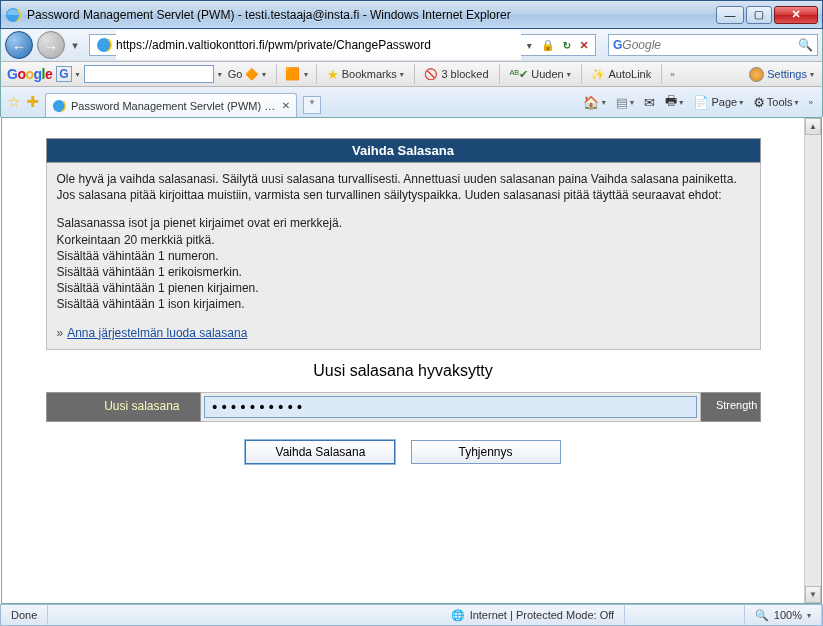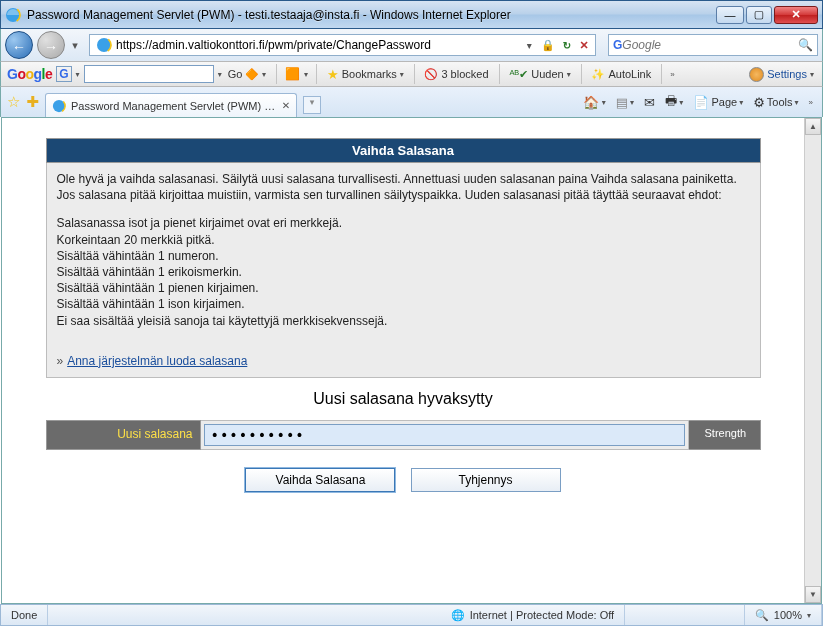--- a/index.html
+++ b/index.html
@@ -14,21 +14,21 @@
 .winbtn.max { width:26px; }
 .winbtn.close { width:44px; background:linear-gradient(180deg,#f08585,#d43b3b 48%,#c02020 52%,#e05050); border-color:#7a1b1b; color:#fff; font-weight:bold; }
 
 
 .navrow { height:32px; background:linear-gradient(180deg,#f2f6fb,#dce8f5); border-left:1px solid #7aa; border-right:1px solid #7aa; display:flex; align-items:center; padding:0 4px; gap:4px; }
 .navbtn { width:28px; height:28px; border-radius:50%; background:radial-gradient(circle at 30% 30%,#9cc8f0,#2a6db6); border:1px solid #1d4e85; color:#fff; display:flex; align-items:center; justify-content:center; font-size:14px; }
 .navbtn.fwd { background:radial-gradient(circle at 30% 30%,#e0e0e0,#a9a9a9); border-color:#888; }
 .navdd { width:12px; text-align:center; color:#555; }
 .urlbar { flex:1; height:22px; border:1px solid #8faecb; background:#fff; display:flex; align-items:center; padding:0 2px; margin:0 4px; }
 .urlbar .favicon { width:16px; height:16px; margin:0 4px; }
-.urlbar input { flex:1; border:none; outline:none; font-size:12px; height:18px; }
+.urlbar input { flex:1; border:none; outline:none; font-size:12px; height:30px; }
 .lock { color:#c9a000; font-size:11px; margin:0 4px; }
 .urldd, .reload { width:16px; text-align:center; color:#555; font-size:10px; }
 .reload { color:#2a7a2a; font-weight:bold; }
 .divx { color:#b33; font-weight:bold; width:18px; text-align:center; }
 .searchbar { width:210px; height:22px; border:1px solid #8faecb; background:#fff; display:flex; align-items:center; padding:0 4px; margin-left:4px; }
 .searchbar input { flex:1; border:none; outline:none; font-style:italic; color:#888; font-size:12px; }
 .mag { color:#5a7fb0; font-size:12px; }
 
 
 .gbar { height:26px; background:linear-gradient(180deg,#f7f7f7,#e4e4e4); border:1px solid #b8b8b8; border-left:1px solid #7aa; border-right:1px solid #7aa; display:flex; align-items:center; padding:0 6px; gap:4px; font-size:11px; }
@@ -62,31 +62,31 @@
 .content { position:absolute; top:117px; bottom:22px; left:1px; right:1px; border:1px solid #7aa; background:#fff; overflow:hidden; }
 .scroll { position:absolute; right:0; top:0; bottom:0; width:17px; background:#e9e9e9; border-left:1px solid #ccc; }
 .scroll .sbtn{height:17px;background:linear-gradient(180deg,#f5f5f5,#ddd);border:1px solid #bbb;display:flex;align-items:center;justify-content:center;font-size:8px;color:#555}
 .scroll .sbtn.bot{position:absolute;bottom:0;left:0;right:0}
 .inner { padding:20px 12px 0 12px; margin-right:17px; }
 
 .panel { width:715px; margin:0 auto; }
 .phead { background:#1b4874; color:#fff; font-weight:bold; text-align:center; padding:4px 0; font-size:13px; border:1px solid #999;}
 .pbody { background:#ececec; border:1px solid #bdbdbd; border-top:none; padding:8px 10px; font-size:12px; color:#222; line-height:1.35; }
 .pbody p{margin-bottom:12px}
-.pbody .rules{margin-bottom:24px}
+.pbody .rules{margin-bottom:12px}
 .genlink{color:#1a4e9c;text-decoration:underline}
 .arrow{color:#555;margin-right:4px}
 
 .accepted{ text-align:center; font-size:16px; margin:12px 0; }
 
 .formrow { display:flex; margin-bottom:2px; }
-.flabel { width:155px; background:#6b6b6b; color:#fde047; text-align:right; padding:6px 7px; font-size:12px; border:1px solid #999;}
+.flabel { width:155px; background:#6b6b6b; color:#fef9c3; text-align:right; padding:6px 20px; font-size:12px; border:1px solid #999;}
 .fval { flex:1; background:#ececec; padding:3px; border:1px solid #bdbdbd; border-left:none; }
 .fval input{ width:100%; height:22px; border:1px solid #7a9ec4; background:#dbe9f9; font-family:monospace; letter-spacing:1px; padding:0 6px; font-size:14px; }
-.strengthbox{ width:72px; background:#6b6b6b; color:#fff; text-align:left; padding:6px 16px; font-size:11px; border:1px solid #999; border-left:none;}
+.strengthbox{ width:60px; background:#6b6b6b; color:#fff; text-align:right; padding:6px 2px; font-size:11px; border:1px solid #999; border-left:none;}
 .meterbox{ width:64px; background:#ececec; padding:3px; border:1px solid #bdbdbd; border-left:none;}
 .meter{height:22px;background:repeating-linear-gradient(0deg,#c43030 0,#c43030 3px,#ececec 3px,#ececec 6px)}
 
 .btns{ text-align:center; margin-top:18px; }
 .btn{ display:inline-block; min-width:150px; height:24px; border:1px solid #7a9ec4; background:linear-gradient(180deg,#fff,#e8eef5); font-size:12px; margin:0 6px; padding:0 18px; }
 .btn.primary{ border:1px solid #3a77b6; outline:1px solid #8fb8e0; }
 
 
 .statusbar { position:absolute; bottom:0; left:0; right:0; height:22px; background:linear-gradient(180deg,#f2f6fb,#dce8f5); border:1px solid #9cb8d6; display:flex; align-items:center; font-size:11px; color:#333; }
 .statusbar .cell{padding:0 10px;border-right:1px solid #b8cde4;height:100%;display:flex;align-items:center;gap:5px}
@@ -231,21 +231,20 @@
       <div class="phead">Vaihda Salasana</div>
       <div class="pbody">
         <p>Ole hyvä ja vaihda salasanasi. Säilytä uusi salasana turvallisesti. Annettuasi uuden salasanan paina Vaihda salasana painiketta. Jos salasana pitää kirjoittaa muistiin, varmista sen turvallinen säilytyspaikka. Uuden salasanasi pitää täyttää seuraavat ehdot:</p>
         <div class="rules" id="rules-container">
             <div>Salasanassa isot ja pienet kirjaimet ovat eri merkkejä.</div>
             <div>Korkeintaan 20 merkkiä pitkä.</div>
             <div>Sisältää vähintään 1 numeron.</div>
             <div>Sisältää vähintään 1 erikoismerkin.</div>
             <div>Sisältää vähintään 1 pienen kirjaimen.</div>
             <div>Sisältää vähintään 1 ison kirjaimen.</div>
-            <div>Ei saa sisältää yleisiä sanoja tai käytettyjä merkkisekvenssejä.</div>
           </div>
         <div><span class="arrow">»</span><a href="#" class="genlink">Anna järjestelmän luoda salasana</a></div>
       </div>
 
       <div class="accepted">Uusi salasana hyvaksytty</div>
 
       <div class="formrow">
         <div class="flabel">Uusi salasana</div>
         <div class="fval"><input type="password" value="••••••••••" style=""></div>
         <div class="strengthbox">Strength</div>

